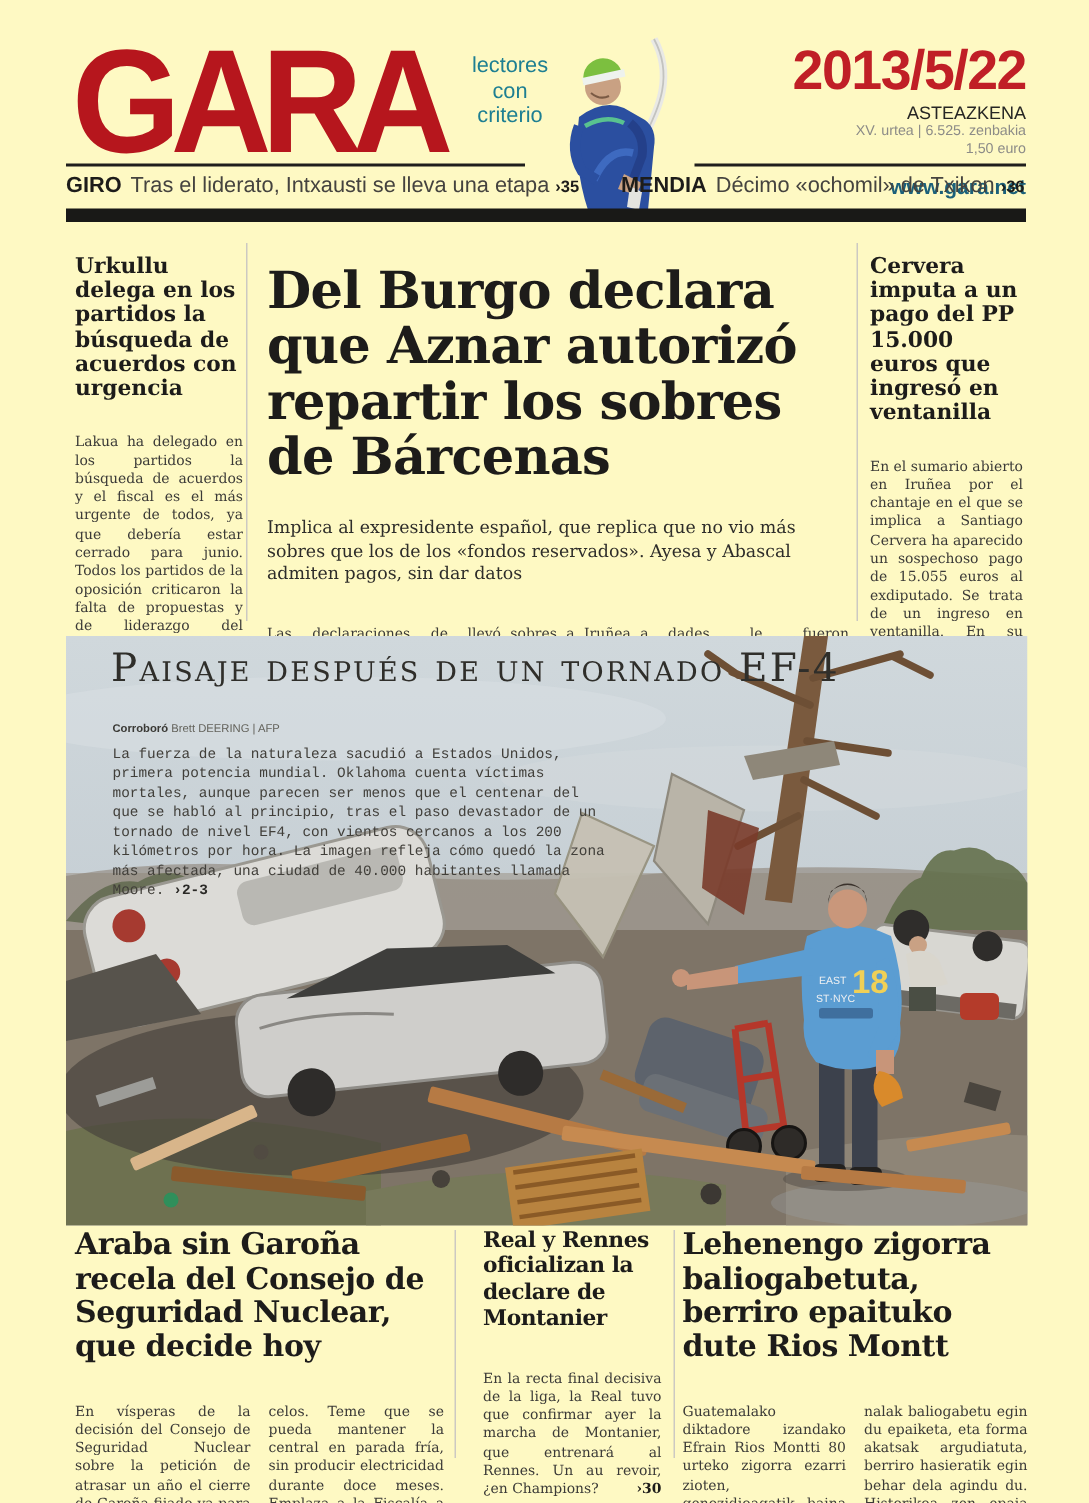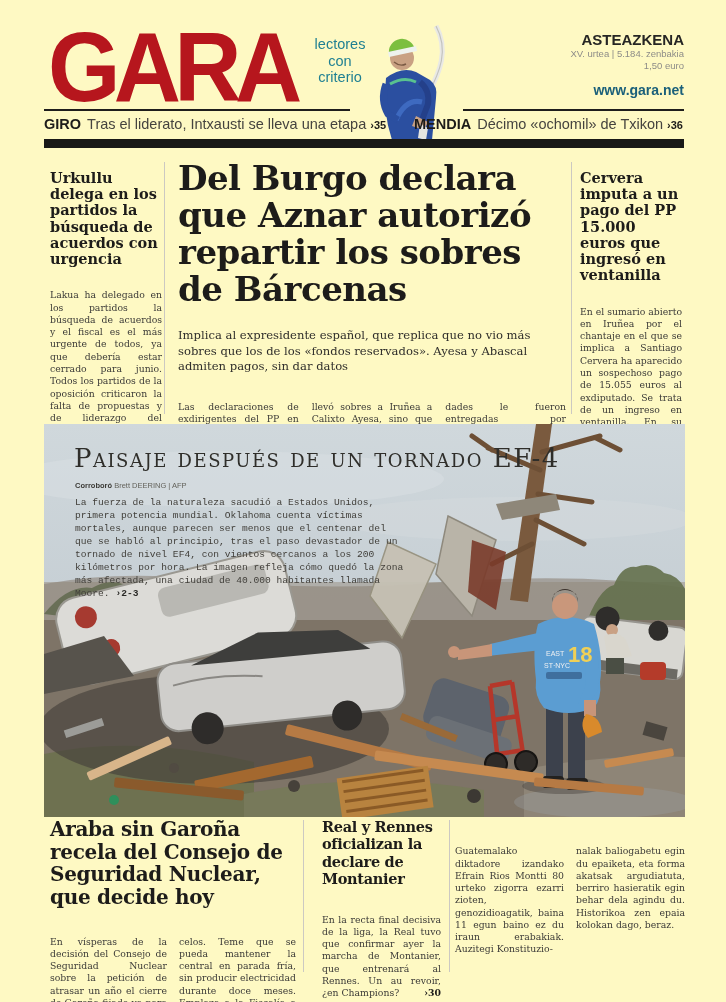--- a/index.html
+++ b/index.html
@@ -9,21 +9,21 @@
 
   
   .logo{left:48px;top:24px;font-family:"Liberation Sans",sans-serif;font-weight:bold;
         font-size:98px;line-height:0.88;color:#b6161d;letter-spacing:-7px;
         transform:scale(0.95,1);transform-origin:left top;}
   .tagline{left:301px;top:36px;width:78px;color:#1e7f92;font-family:"Liberation Sans",sans-serif;
         font-size:14.5px;line-height:1.15;text-align:center;}
   .cyclist{left:350px;top:24px;}
   .dateblock{right:42px;top:28px;text-align:right;font-family:"Liberation Sans",sans-serif;}
   .date{color:#c01f26;font-size:37px;font-weight:bold;letter-spacing:-1px;line-height:1;}
-  .day{font-size:15px;font-weight:bold;color:#262624;margin-top:3px;}
+  .day{font-size:12px;font-weight:normal;color:#262624;margin-top:3px;}
   .edition,.price{font-size:9.5px;color:#8d8c88;line-height:1.3;}
   .website{font-size:14px;font-weight:bold;color:#1b607a;margin-top:9px;}
   .rule-l{left:44px;top:109px;width:306px;height:2px;background:#1f1e1c;}
   .rule-r{left:463px;top:109px;width:221px;height:2px;background:#1f1e1c;}
 
   .kicker{top:116px;font-family:"Liberation Sans",sans-serif;font-size:14.5px;color:#45433f;white-space:nowrap;}
   .kicker .klabel{font-weight:bold;color:#1d1c1a;margin-right:6px;}
   .kicker .kpage{font-weight:bold;color:#1d1c1a;font-size:11px;margin-left:4px;}
   .kick-left{left:44px;}
   .kick-right{right:43px;}
@@ -37,21 +37,21 @@
   h1,h2,h3{margin:0;color:#1d1c1a;font-family:"DejaVu Serif",serif;}
   .side-col{width:112px;}
   .side-col h3{font-size:14.5px;line-height:1.12;}
   .bodytext{font-size:9.3px;line-height:1.32;text-align:justify;color:#3b3a37;position:relative;}
   .pref{font-weight:bold;color:#1d1c1a;position:absolute;right:0;bottom:0;background:inherit;}
   .topleft{left:50px;top:170px;}
   .topleft .bodytext{margin-top:22px;}
   .topright{left:580px;top:170px;width:102px;}
   .topright .bodytext{margin-top:22px;}
 
-  .mainstory{left:178px;top:160px;width:388px;}
+  .mainstory{left:178px;top:176px;width:388px;}
   .mainstory h1{font-size:34px;line-height:1.09;letter-spacing:-0.5px;}
   .subhead{margin-top:20px;font-size:11.6px;line-height:1.34;color:#2e2d2a;}
   .maincols{margin-top:17px;display:flex;gap:13px;}
   .maincols .mc{width:121px;}
 
   
   .photo{left:44px;top:424px;width:641px;height:393px;}
   .photo svg{display:block;}
   .photo-title{left:74px;top:443px;font-variant:small-caps;font-size:26px;letter-spacing:1.5px;
         color:#2f2e2a;font-family:"DejaVu Serif",serif;}
@@ -99,22 +99,23 @@
       <path d="M40 60 q14 -8 26 -2" stroke="#59c28f" stroke-width="3" fill="none"></path>
       <path d="M46 96 q10 -22 26 -18" stroke="#3e6ac0" stroke-width="5" fill="none"></path>
       <path d="M70 58 q10 8 8 22 l-6 16" stroke="#24408a" stroke-width="6" fill="none"></path>
       <path d="M66 92 l12 6 l-4 8 l-12 -4 z" fill="#c9a183"></path>
       <path d="M36 60 q-6 16 2 30 l10 6" stroke="#2b4fa0" stroke-width="7" fill="none"></path>
       <path d="M70 100 l8 4 l-2 12 l-8 -2 z" fill="#e4e4e0"></path>
     </svg>
   </div>
 
   <div class="abs dateblock">
+    <div class="date">2013/5/22</div>
     <div class="day">ASTEAZKENA</div>
-    <div class="edition">XV. urtea | 5.184. zenbakia</div>
+    <div class="edition">XV. urtea | 6.525. zenbakia</div>
     <div class="price">1,50 euro</div>
     <div class="website">www.gara.net</div>
   </div>
 
   <div class="abs rule-l"></div>
   <div class="abs rule-r"></div>
 
   <div class="abs kicker kick-left">
     <span class="klabel">GIRO</span><span>Tras el liderato, Intxausti se lleva una etapa</span><span class="kpage">›35</span>
   </div>
@@ -258,21 +259,21 @@
         <circle cx="250" cy="362" r="6" fill="#46413a"></circle>
         <circle cx="430" cy="372" r="7" fill="#3c3833"></circle>
         <circle cx="130" cy="344" r="5" fill="#514b42"></circle>
         <rect x="600" y="300" width="22" height="14" fill="#4a453e" transform="rotate(16 611 307)"></rect>
         <rect x="20" y="300" width="40" height="8" fill="#9c9c98" transform="rotate(-18 40 304)"></rect>
         <circle cx="70" cy="376" r="5" fill="#2f8f5b"></circle>
         <rect x="355" y="300" width="60" height="7" fill="#9a6a38" transform="rotate(22 385 303)"></rect>
       </g>
     </svg>
 
-    <div class="abs photo-title" style="position:absolute;left:30px;top:19px;">Paisaje después de un tornado EF-4</div>
+    <div class="abs photo-title" style="position:absolute;left:30px;top:7px;">Paisaje después de un tornado EF-4</div>
     <div class="abs photo-credit" style="position:absolute;left:31px;top:57px;">
       <b>Corroboró</b>
       <span>Brett DEERING | AFP</span>
     </div>
     <div class="abs photo-caption" style="position:absolute;left:31px;top:72px;font-family:Liberation Mono, monospace;">
       <span>La fuerza de la naturaleza sacudió a Estados Unidos, primera potencia mundial. Oklahoma cuenta víctimas mortales, aunque parecen ser menos que el centenar del que se habló al principio, tras el paso devastador de un tornado de nivel EF4, con vientos cercanos a los 200 kilómetros por hora. La imagen refleja cómo quedó la zona más afectada, una ciudad de 40.000 habitantes llamada Moore.</span><span class="pref2">›2-3</span>
     </div>
   </div>
 
   <div class="abs vrule vr3"></div>
@@ -285,19 +286,20 @@
       <p class="bodytext c"><span>celos. Teme que se pueda mantener la central en parada fría, sin producir electricidad durante doce meses. Emplaza a la Fiscalía a investigar y convoca una protesta este sábado.</span></p>
     </div>
   </div>
 
   <div class="abs bot botmid">
     <h2>Real y Rennes oficializan la declare de Montanier</h2>
     <p class="bodytext"><span>En la recta final decisiva de la liga, la Real tuvo que confirmar ayer la marcha de Montanier, que entrenará al Rennes. Un au revoir, ¿en Champions?</span><span class="pref">›30</span></p>
   </div>
 
   <div class="abs bot botright">
+    <h2>Lehenengo zigorra baliogabetuta, berriro epaituko dute Rios Montt</h2>
     <div class="cols">
       <p class="bodytext c">Guatemalako diktadore izandako Efrain Rios Montti 80 urteko zigorra ezarri zioten, genozidioagatik, baina 11 egun baino ez du iraun erabakiak. Auzitegi Konstituzio-</p>
       <p class="bodytext c"><span>nalak baliogabetu egin du epaiketa, eta forma akatsak argudiatuta, berriro hasieratik egin behar dela agindu du. Historikoa zen epaia kolokan dago, beraz.</span></p>
     </div>
   </div>
 
 </div>
 
 </body></html>

